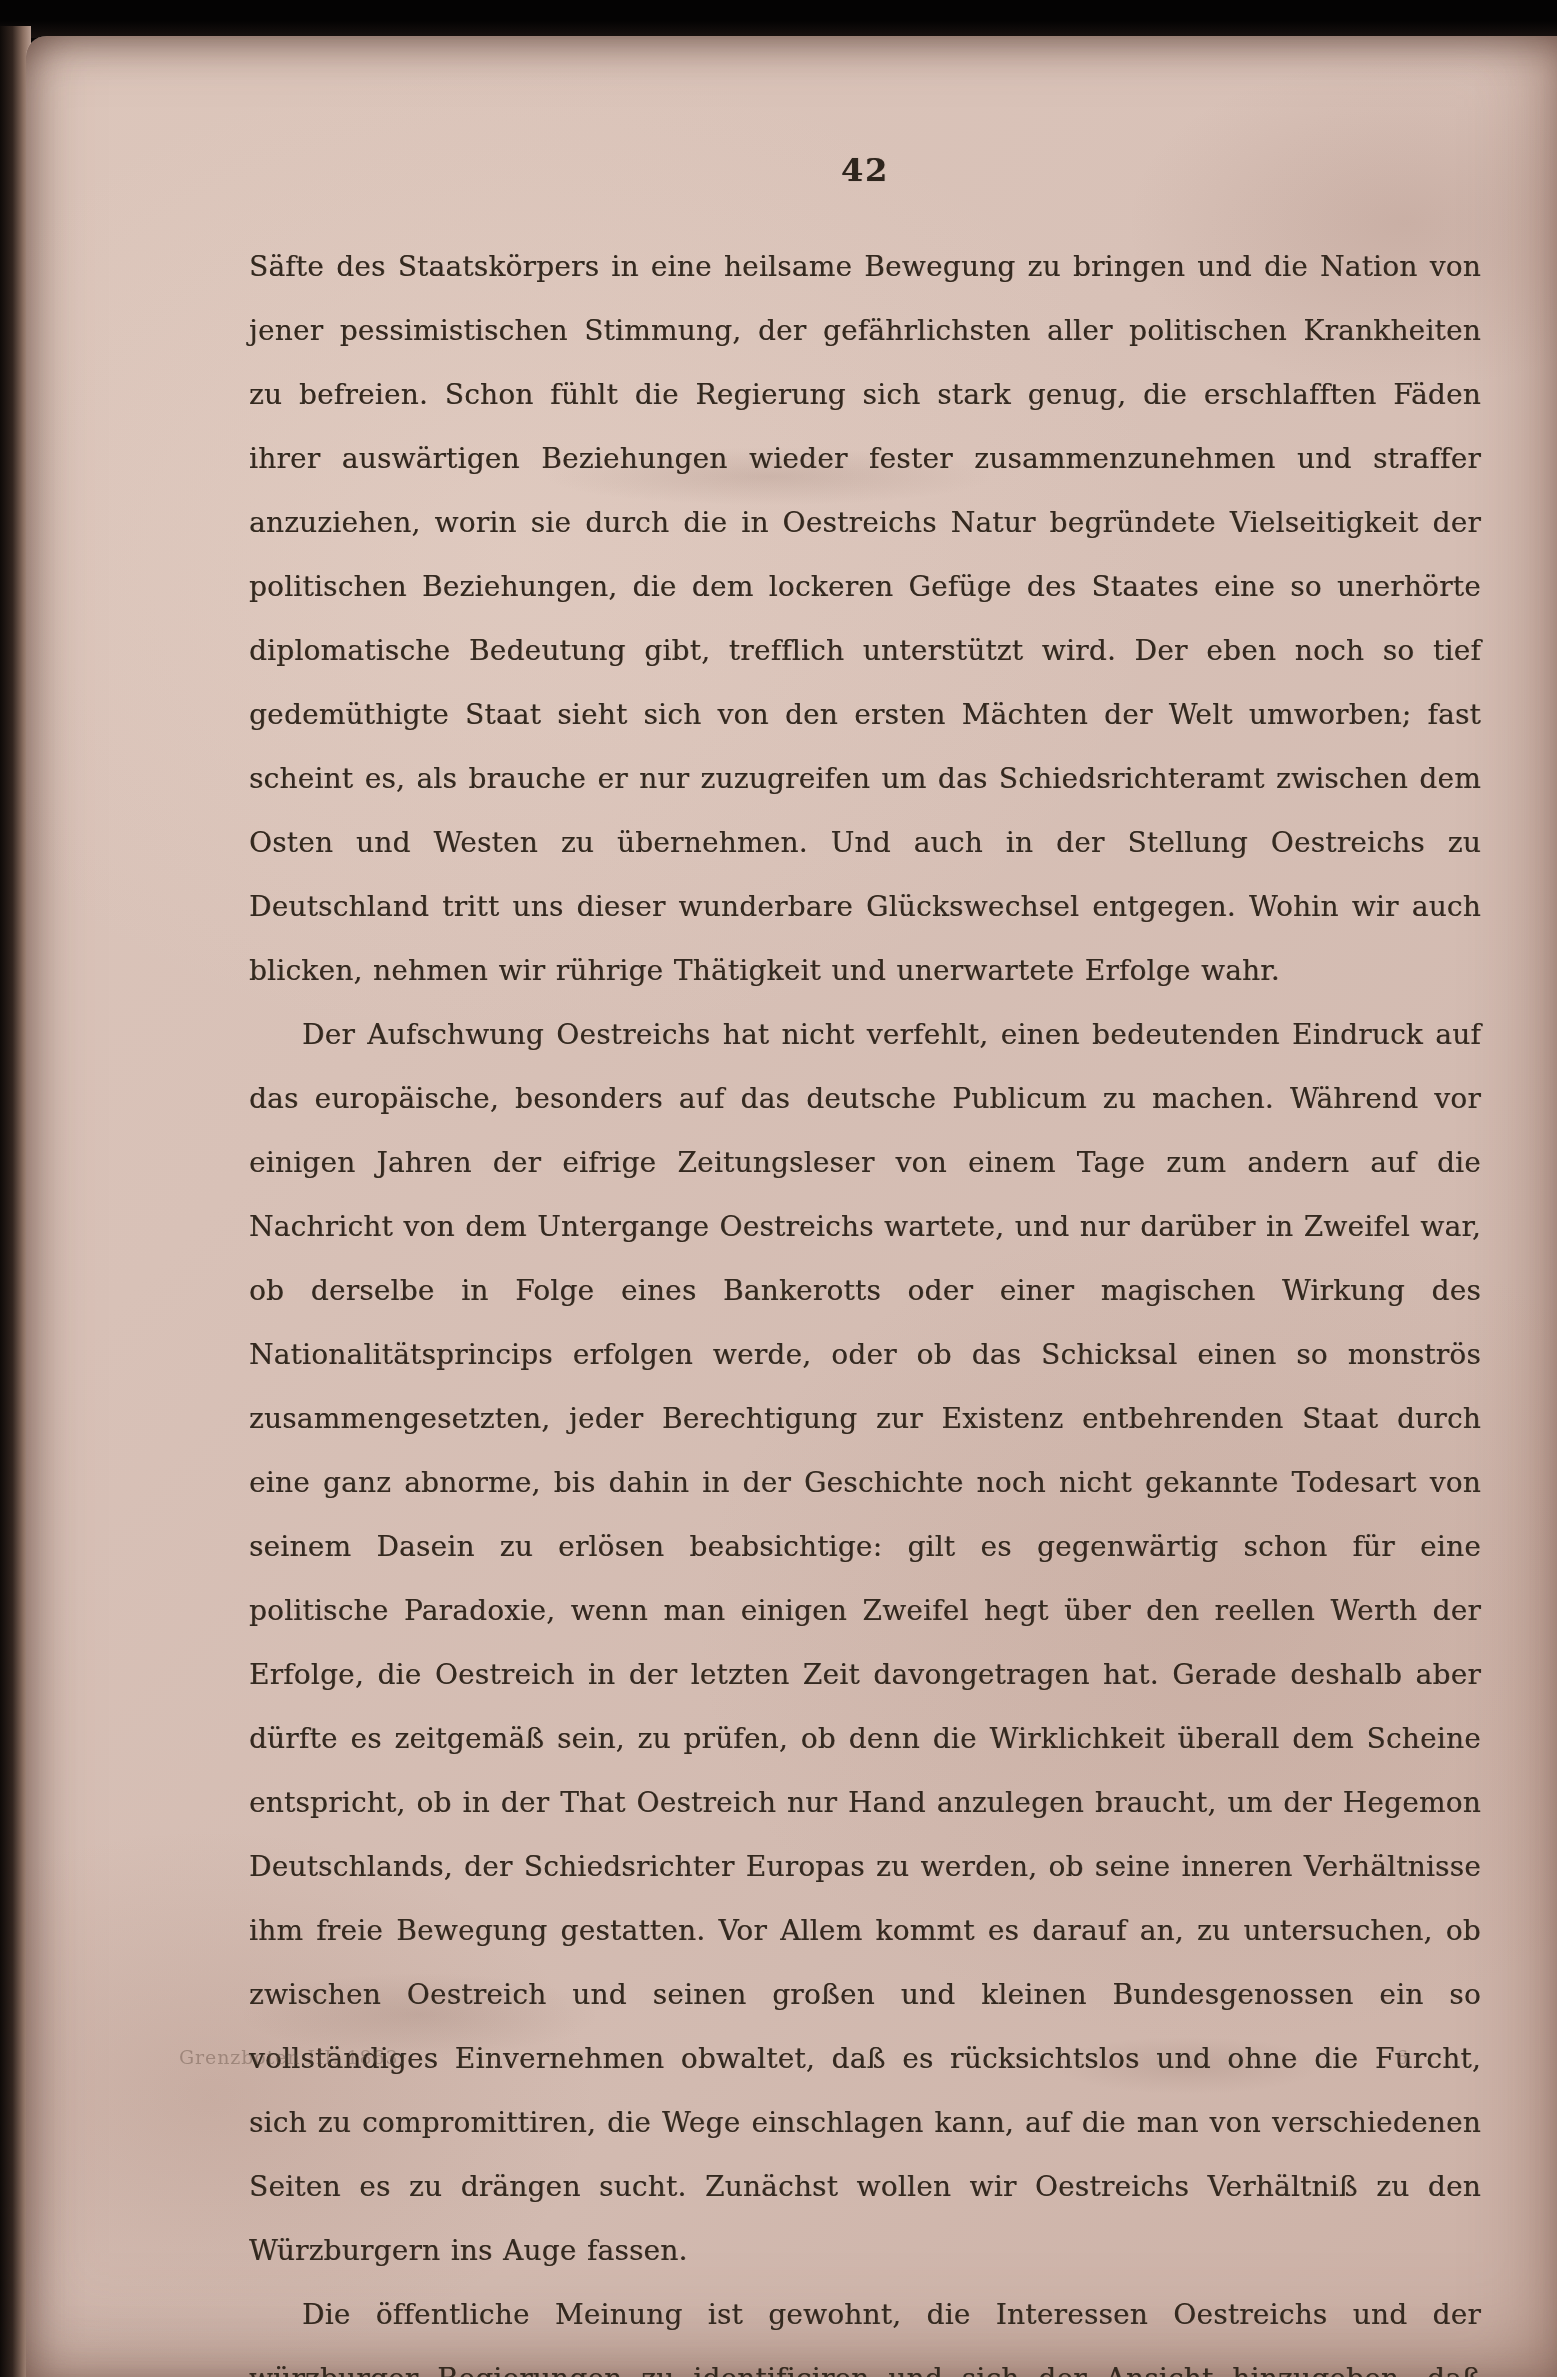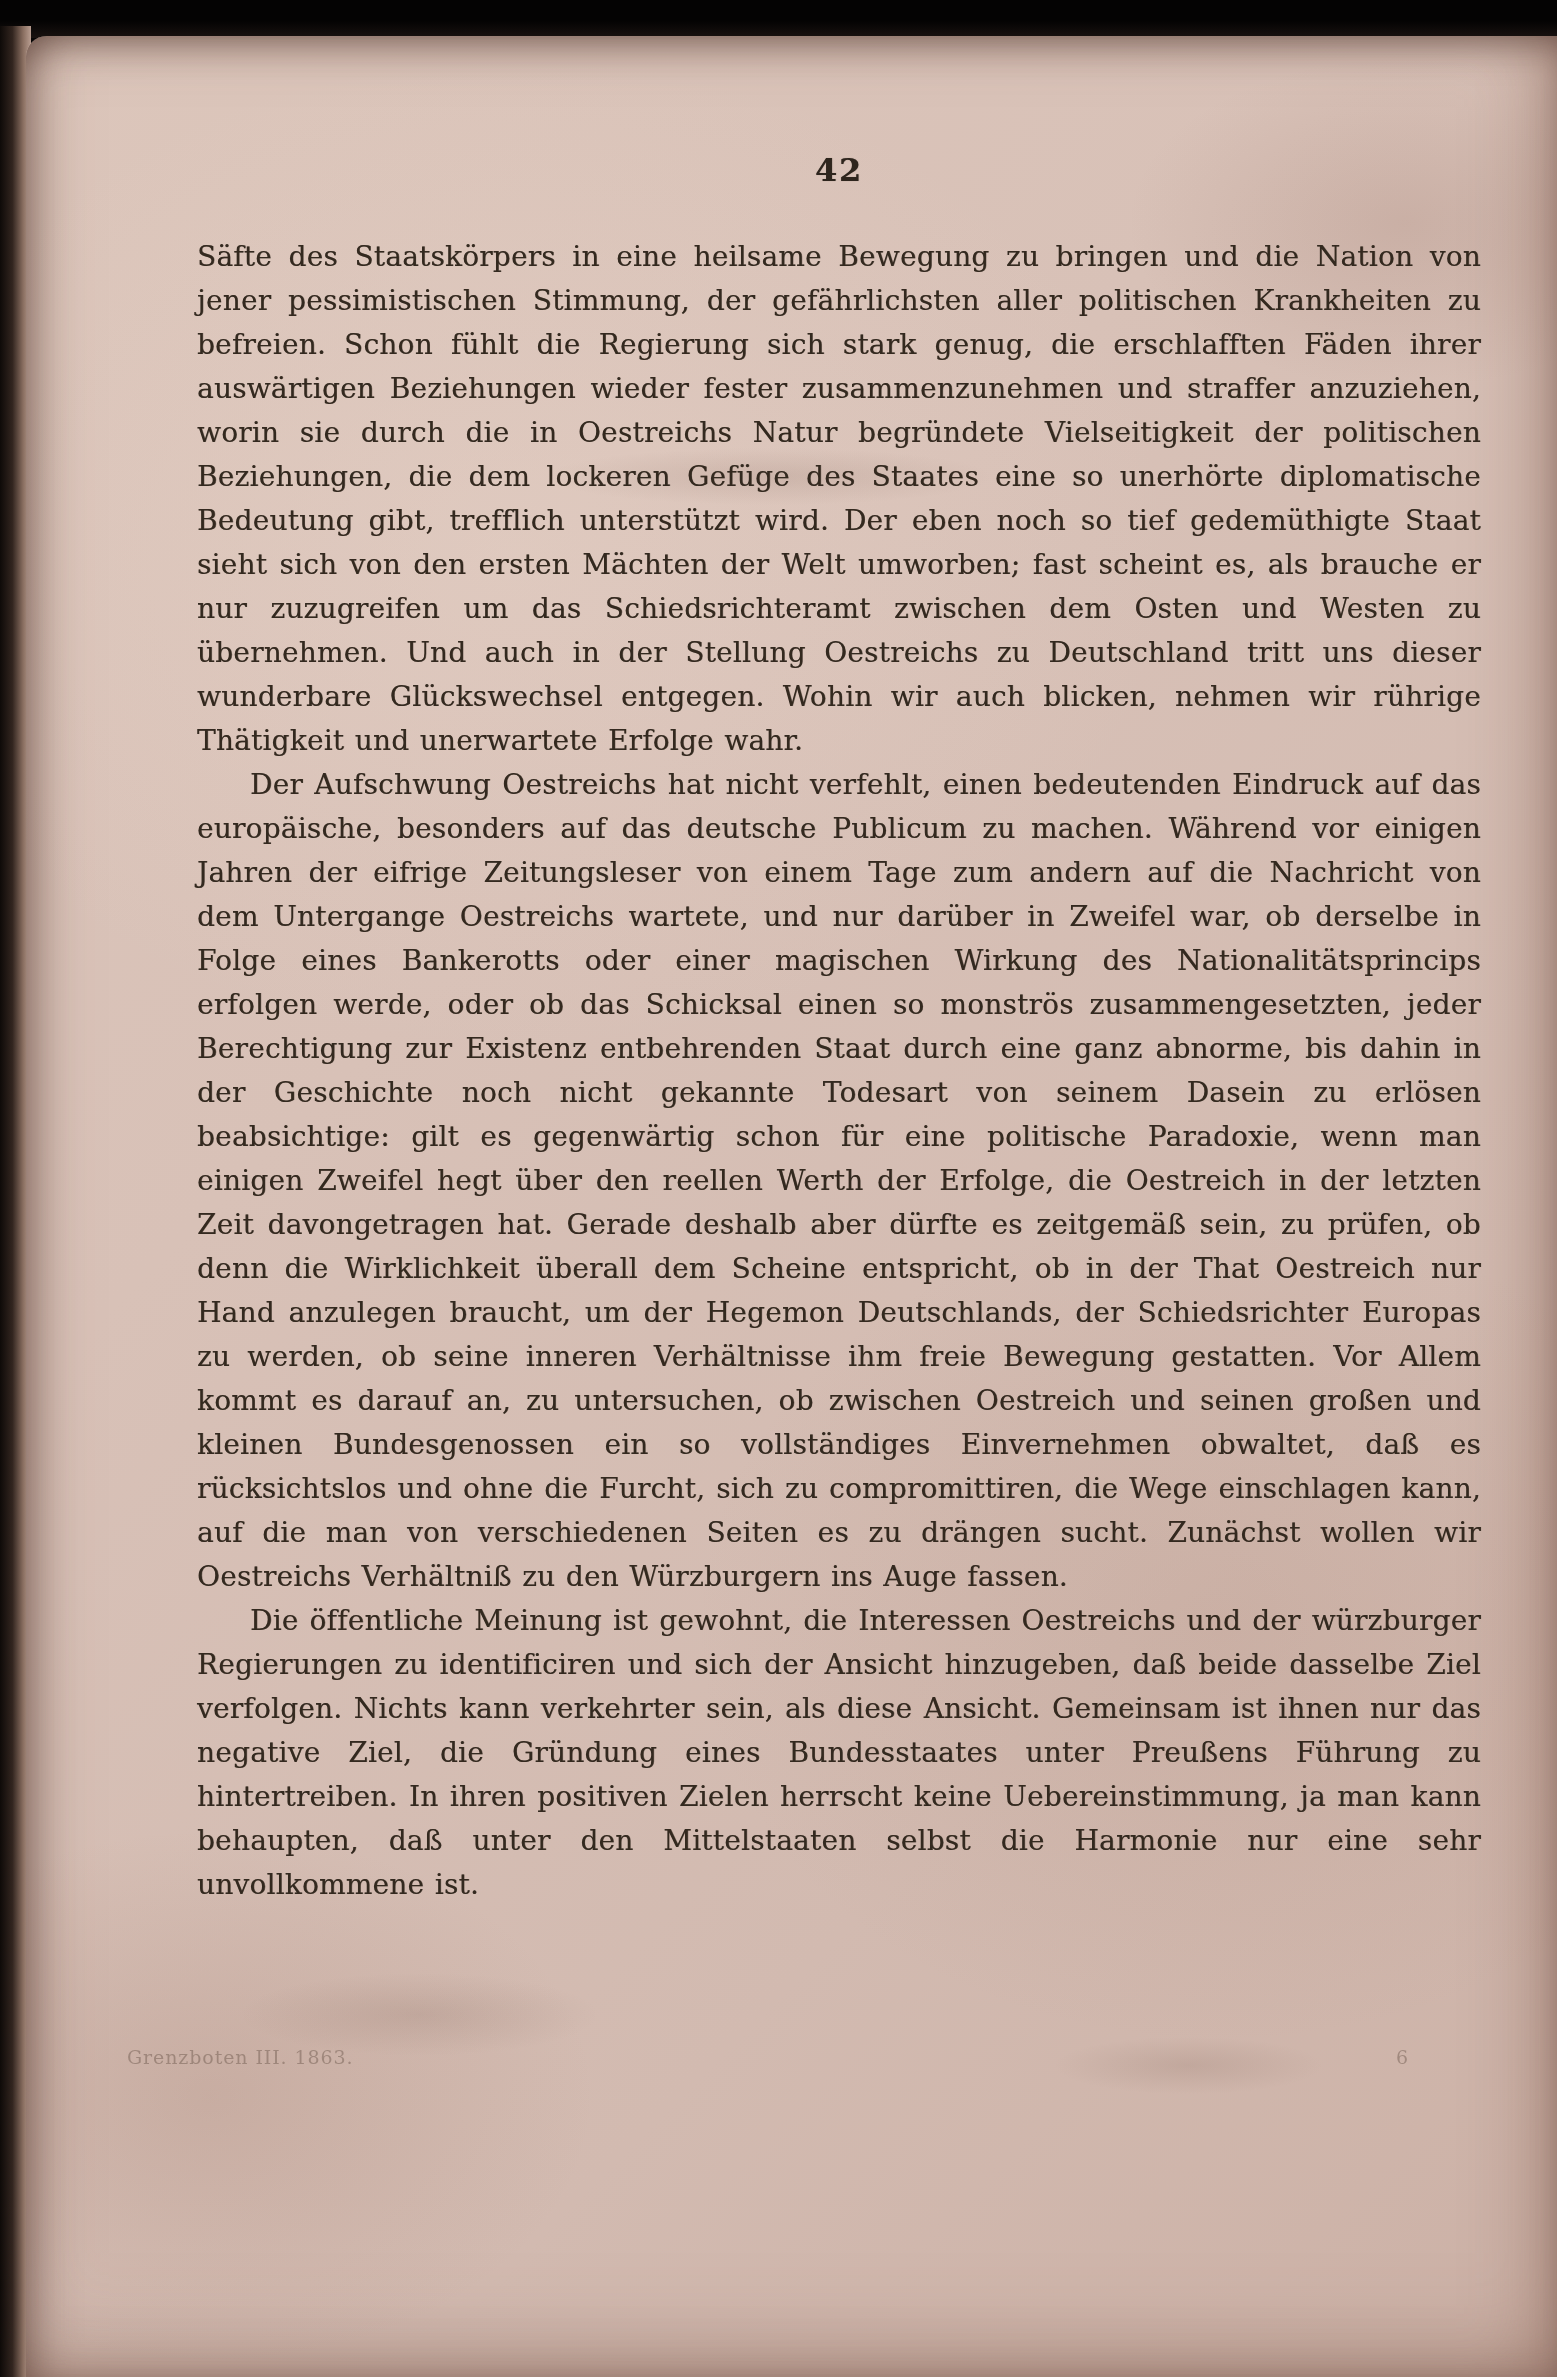--- a/index.html
+++ b/index.html
@@ -1,15 +1,15 @@
 <!DOCTYPE html>
 <html lang="de" style="font-size:13.7px"><head>
 <meta charset="utf-8">
 <style>
-  * { box-sizing: border-box; }
+  * { box-sizing: border-box; padding-left: 26px; }
   html, body { margin: 0; padding: 0; }
   body {
     width: 1558px; height: 2377px;
     position: relative; overflow: hidden;
     background: #070505;
     font-family: "DejaVu Serif", "Liberation Serif", serif;
   }
 
   
   .top-edge {
@@ -44,21 +44,21 @@
   }
   .page-number {
     text-align: center;
     font-size: 32px; font-weight: bold;
     color: #2e251d; letter-spacing: 1.7px;
     margin: 0 0 46px 0;
     text-shadow: 0.3px 0.3px 0.7px rgba(46,37,29,0.55);
   }
   .para {
     margin: 0;
-    font-size: 28px; line-height: 44px;
+    font-size: 28px; line-height: 64px;
     color: #33291f;
     text-align: justify;
     letter-spacing: 0.2px; word-spacing: 1.3px;
     text-shadow: 0.4px 0.3px 0.6px rgba(51,41,31,0.50);
     hyphens: auto; -webkit-hyphens: auto;
     overflow-wrap: break-word;
   }
   .para.indent { text-indent: 53px; }
 
   

